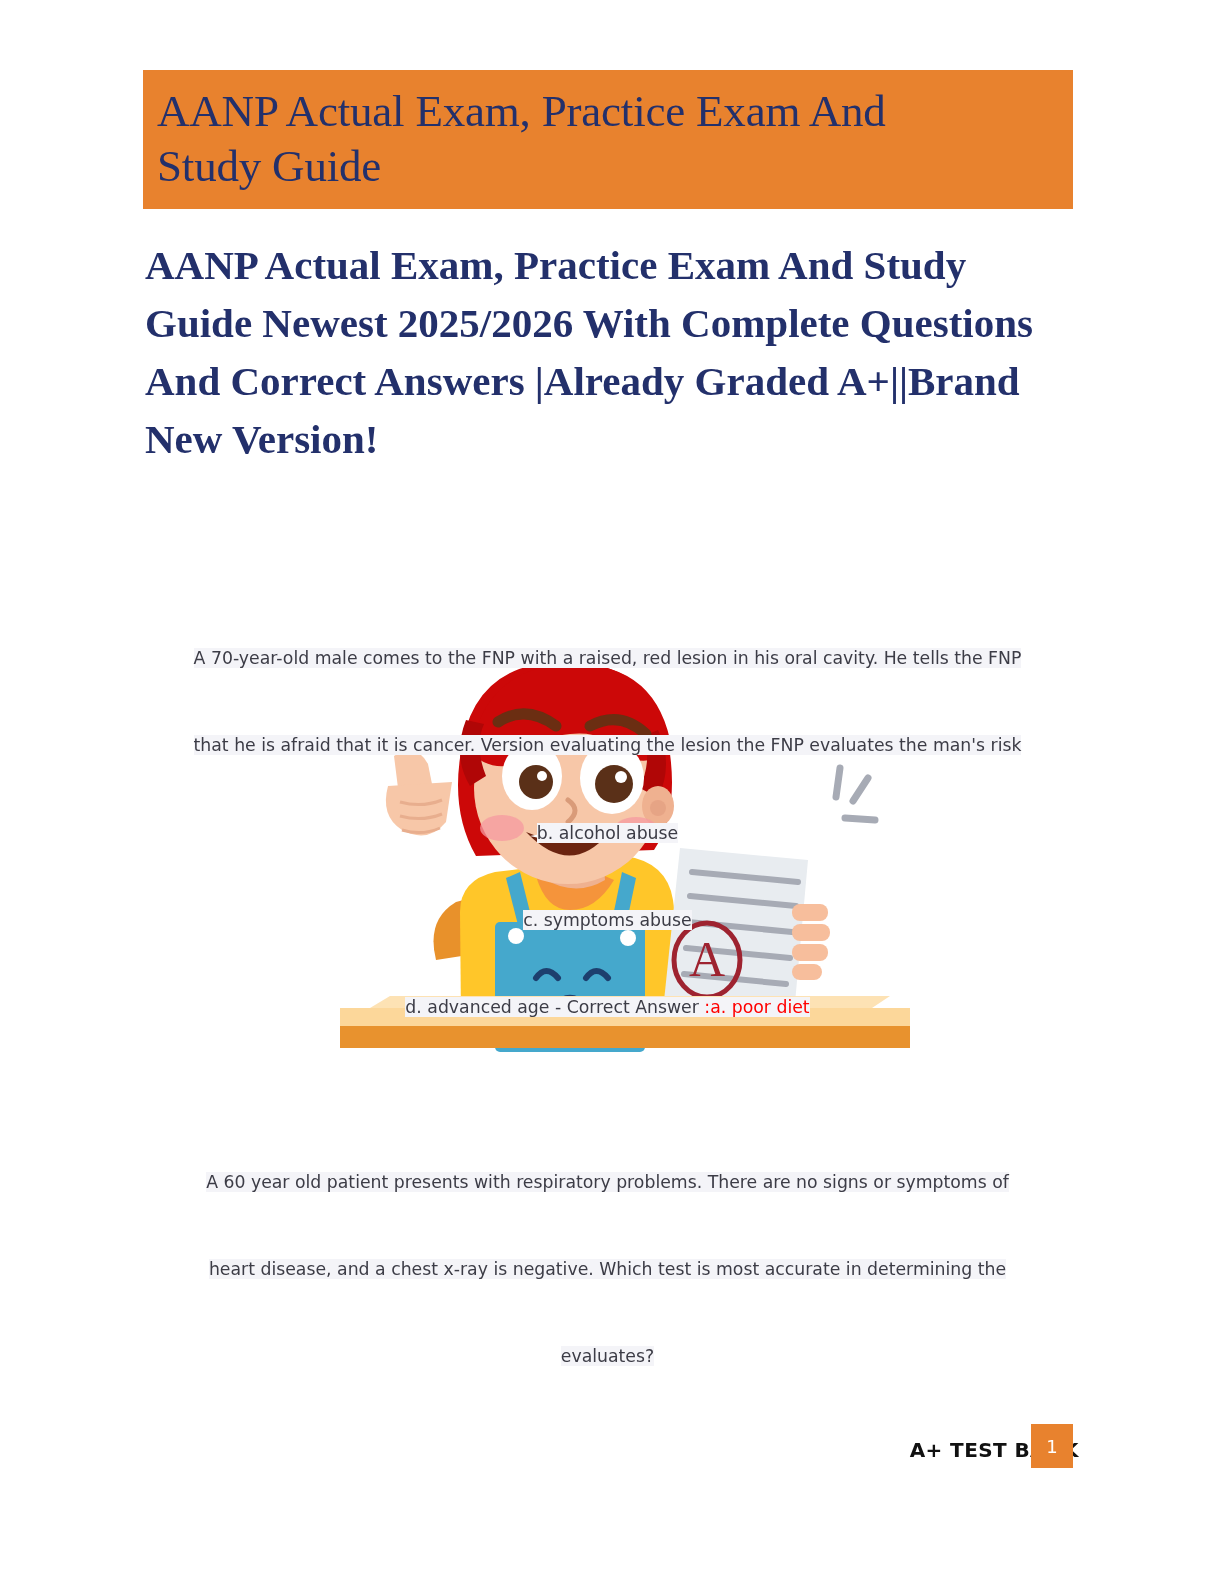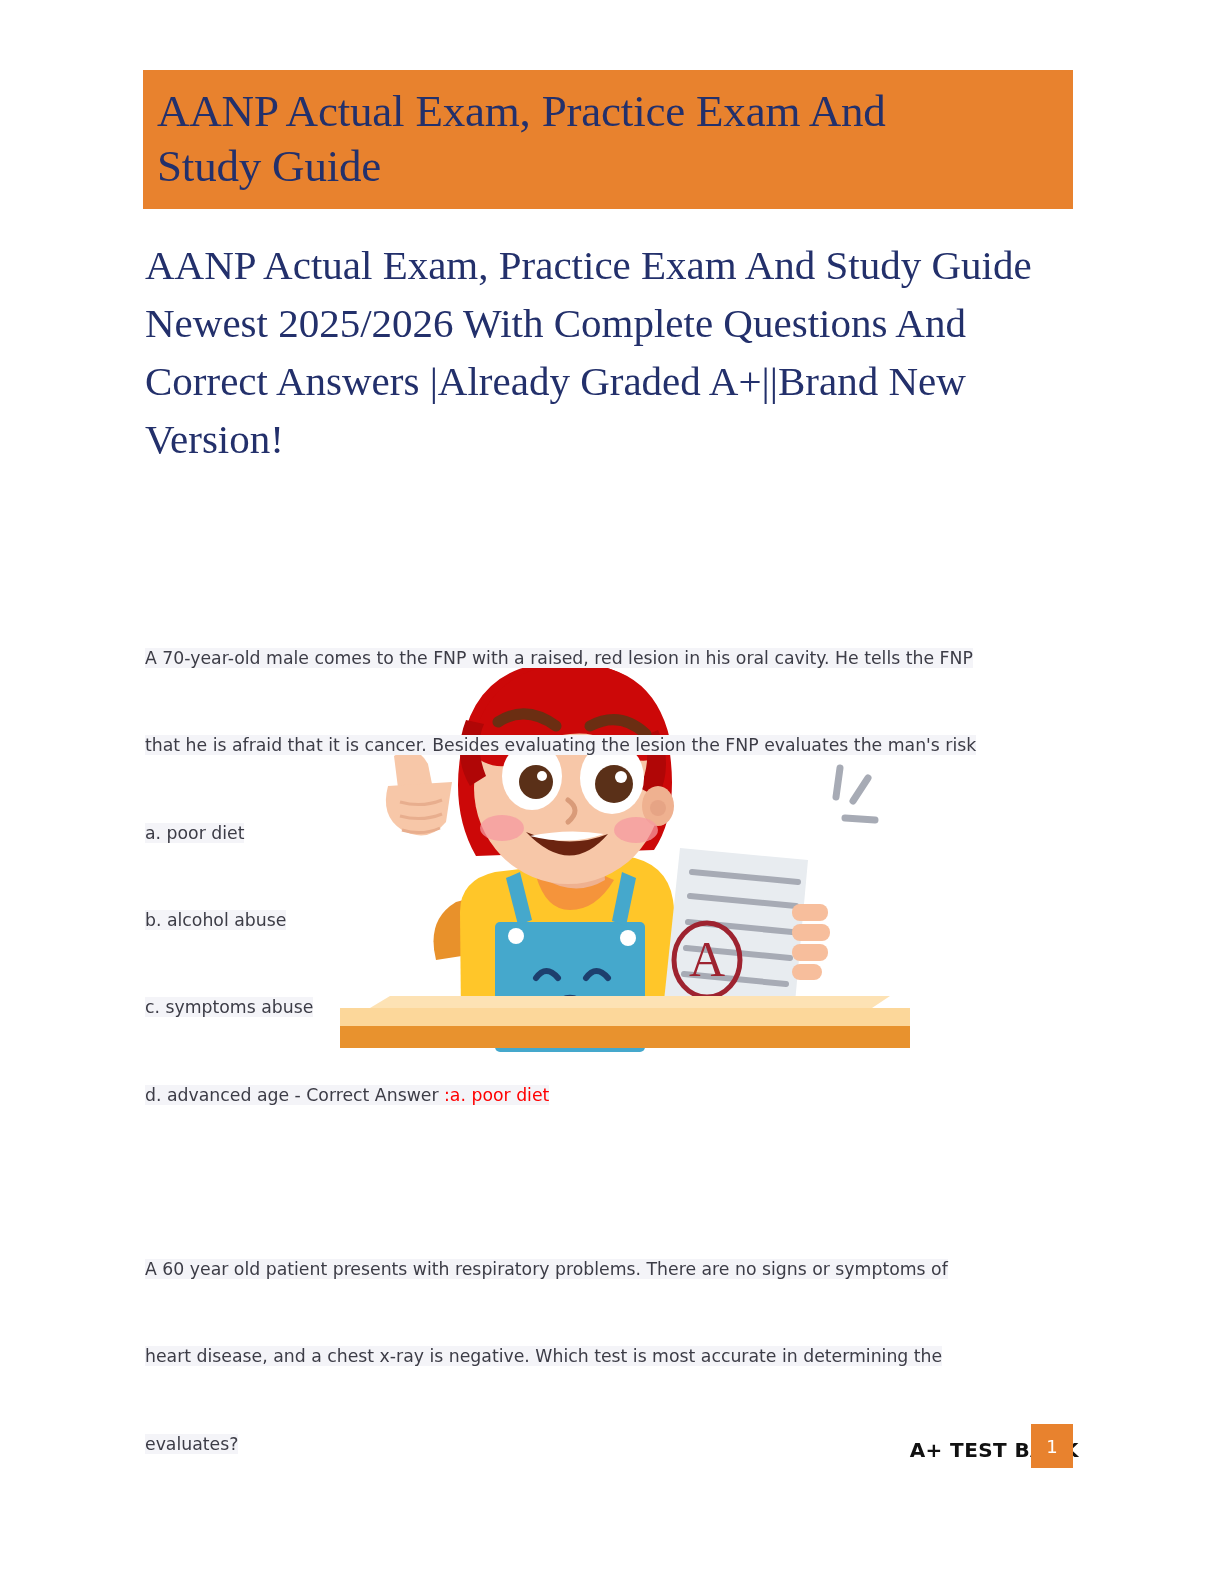--- a/index.html
+++ b/index.html
@@ -39,21 +39,21 @@
     white-space: pre-wrap;
     margin: 0;
   }
 
   
   .doc-title {
     position: absolute;
     left: 145px; top: 236px;
     width: 925px;
     font-family: "Liberation Serif", serif;
-    font-weight: normal;
+    font-weight: bold;
     font-size: 41px;
     line-height: 58px;
     color: #23306B;
     margin: 0;
     white-space: pre-wrap;
   }
 
   
   .content {
     position: absolute;
@@ -66,20 +66,21 @@
     font-size: 17.3px;
     line-height: 29.1px;
     color: #3C3C46;
     margin: 0;
     white-space: pre-wrap;
     position: relative;
     z-index: 3;
   }
   .para .line {
     display: block;
+    text-align: center;
   }
   .para .line > span.hl {
     background: #F4F4F8;
     box-decoration-break: clone;
     -webkit-box-decoration-break: clone;
   }
   .ans {
     color: #FF0000;
     margin-top: 8px;
   }
@@ -232,22 +233,21 @@
 
       <path d="M186 172 q44 46 82 2 q-40 16 -82 -2 z" fill="#6B2410"></path>
       <path d="M190 176 q40 10 74 -2 q-36 -6 -74 2 z" fill="#FFFFFF"></path>
     </svg>
   </div>
 
   <div class="content">
 
     <div class="para">
       <span class="line"><span class="hl">A 70-year-old male comes to the FNP with a raised, red lesion in his oral cavity. He tells the FNP</span></span>
-      <span class="line"><span class="hl">that he is afraid that it is cancer. Besides evaluating the lesion the FNP evaluates the man's risk</span></span>
-      <span class="line"><span class="hl">a. poor diet</span></span>
+      <span class="line"><span class="hl">that he is afraid that it is cancer. Version evaluating the lesion the FNP evaluates the man's risk</span></span>
       <span class="line"><span class="hl">b. alcohol abuse</span></span>
       <span class="line"><span class="hl">c. symptoms abuse</span></span>
       <span class="line"><span class="hl"><span>d. advanced age - Correct Answer </span><span class="ans">:a. poor diet</span></span></span>
     </div>
 
     <div class="gap"></div>
 
     <div class="para">
       <span class="line"><span class="hl">A 60 year old patient presents with respiratory problems. There are no signs or symptoms of</span></span>
       <span class="line"><span class="hl">heart disease, and a chest x-ray is negative. Which test is most accurate in determining the</span></span>

